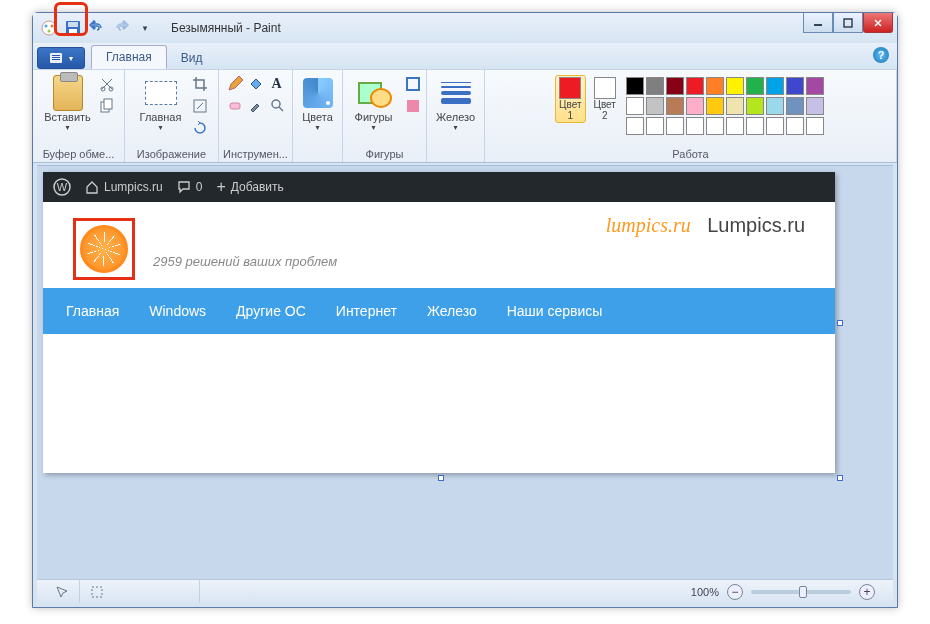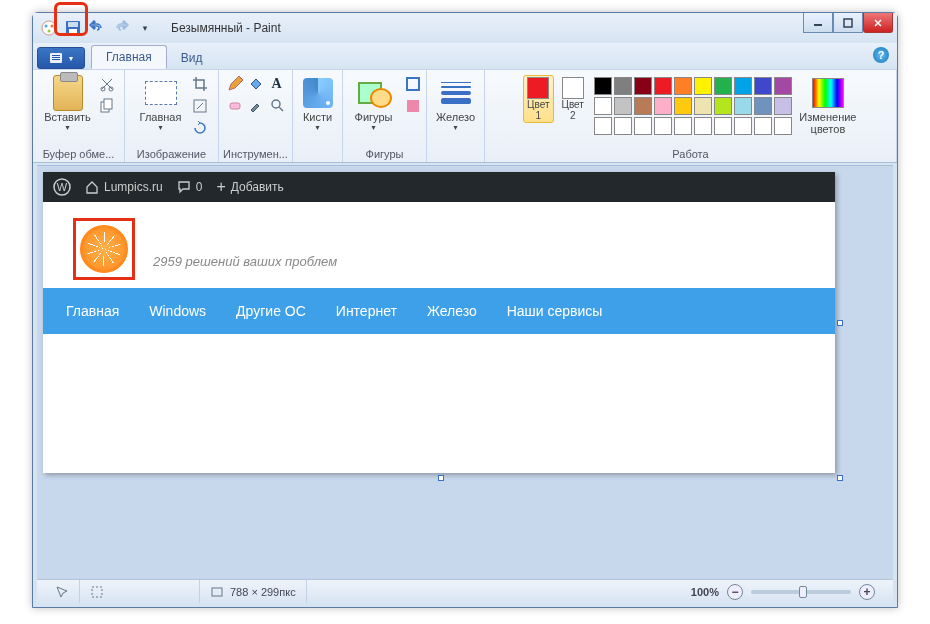--- a/index.html
+++ b/index.html
@@ -257,21 +257,21 @@
       </div>
       <div class="group-label">Инструмен...</div>
     </div>
 
     <div class="ribbon-group" style="width:50px">
       <div class="group-body">
         <div class="big-btn">
           <div class="ic">
               <div class="brush-ic"></div>
             </div>
-          <span>Кисти</span>
+          <span>Цвета</span>
           <span style="font-size:8px;">▾</span>
         </div>
       </div>
       <div class="group-label">&nbsp;</div>
     </div>
 
     <div class="ribbon-group" style="width:84px">
       <div class="group-body">
         <div class="big-btn">
           <div class="ic">
@@ -351,27 +351,20 @@
             <div class="sw" style="background: rgb(255, 255, 255);"></div>
             <div class="sw" style="background: rgb(255, 255, 255);"></div>
             <div class="sw" style="background: rgb(255, 255, 255);"></div>
             <div class="sw" style="background: rgb(255, 255, 255);"></div>
             <div class="sw" style="background: rgb(255, 255, 255);"></div>
             <div class="sw" style="background: rgb(255, 255, 255);"></div>
             <div class="sw" style="background: rgb(255, 255, 255);"></div>
             <div class="sw" style="background: rgb(255, 255, 255);"></div>
             <div class="sw" style="background: rgb(255, 255, 255);"></div>
           </div>
-        <div class="big-btn" style="width:60px">
-          <div class="ic">
-              <div class="rainbow"></div>
-            </div>
-          <span style="white-space:pre;text-align:center;line-height:1.1;">Изменение
-цветов</span>
-        </div>
       </div>
       <div class="group-label">Работа</div>
     </div>
 
   </div>
 
   <div class="canvas-area">
     <div class="canvas">
 
       <div class="wp-bar">
@@ -397,20 +390,24 @@
             <span style="font-size:16px;">+</span>
             <span>Добавить</span>
           </span>
       </div>
 
       <div class="site-header">
         <div class="logo-frame">
           <div class="orange-logo"></div>
         </div>
         <div class="tagline">2959 решений ваших проблем</div>
+        <div class="site-titles">
+          <span class="site-title-orange">lumpics.ru</span>
+          <span class="site-title-dark">Lumpics.ru</span>
+        </div>
       </div>
 
       <div class="blue-nav" id="bluenav">
           <div class="nav-item">Главная</div>
           <div class="nav-item">Windows</div>
           <div class="nav-item">Другие ОС</div>
           <div class="nav-item">Интернет</div>
           <div class="nav-item">Железо</div>
           <div class="nav-item">Наши сервисы</div>
         </div>
@@ -426,28 +423,22 @@
     <div class="status-sec">
       <svg width="14" height="14">
           <path d="M2 2l4 10 2-4 4-2z" fill="none" stroke="#678"></path>
         </svg>
     </div>
     <div class="status-sec" style="width:120px">
       <svg width="14" height="14">
           <rect x="2" y="2" width="10" height="10" fill="none" stroke="#678" stroke-dasharray="2"></rect>
         </svg>
     </div>
-    <div class="status-sec">
-      <svg width="14" height="14">
-          <rect x="2" y="3" width="10" height="8" fill="none" stroke="#678"></rect>
-        </svg>
-      <span>788 × 299пкс</span>
-    </div>
     <div class="status-spacer"></div>
-    <div class="status-sec" style="border:none;gap:8px;font-weight:bold;">
+    <div class="status-sec" style="border:none;gap:8px;">
       <span>100%</span>
       <span class="round-btn">−</span>
       <div class="zoom-track">
           <div class="zoom-thumb"></div>
         </div>
       <span class="round-btn">+</span>
     </div>
   </div>
 
 </div>

